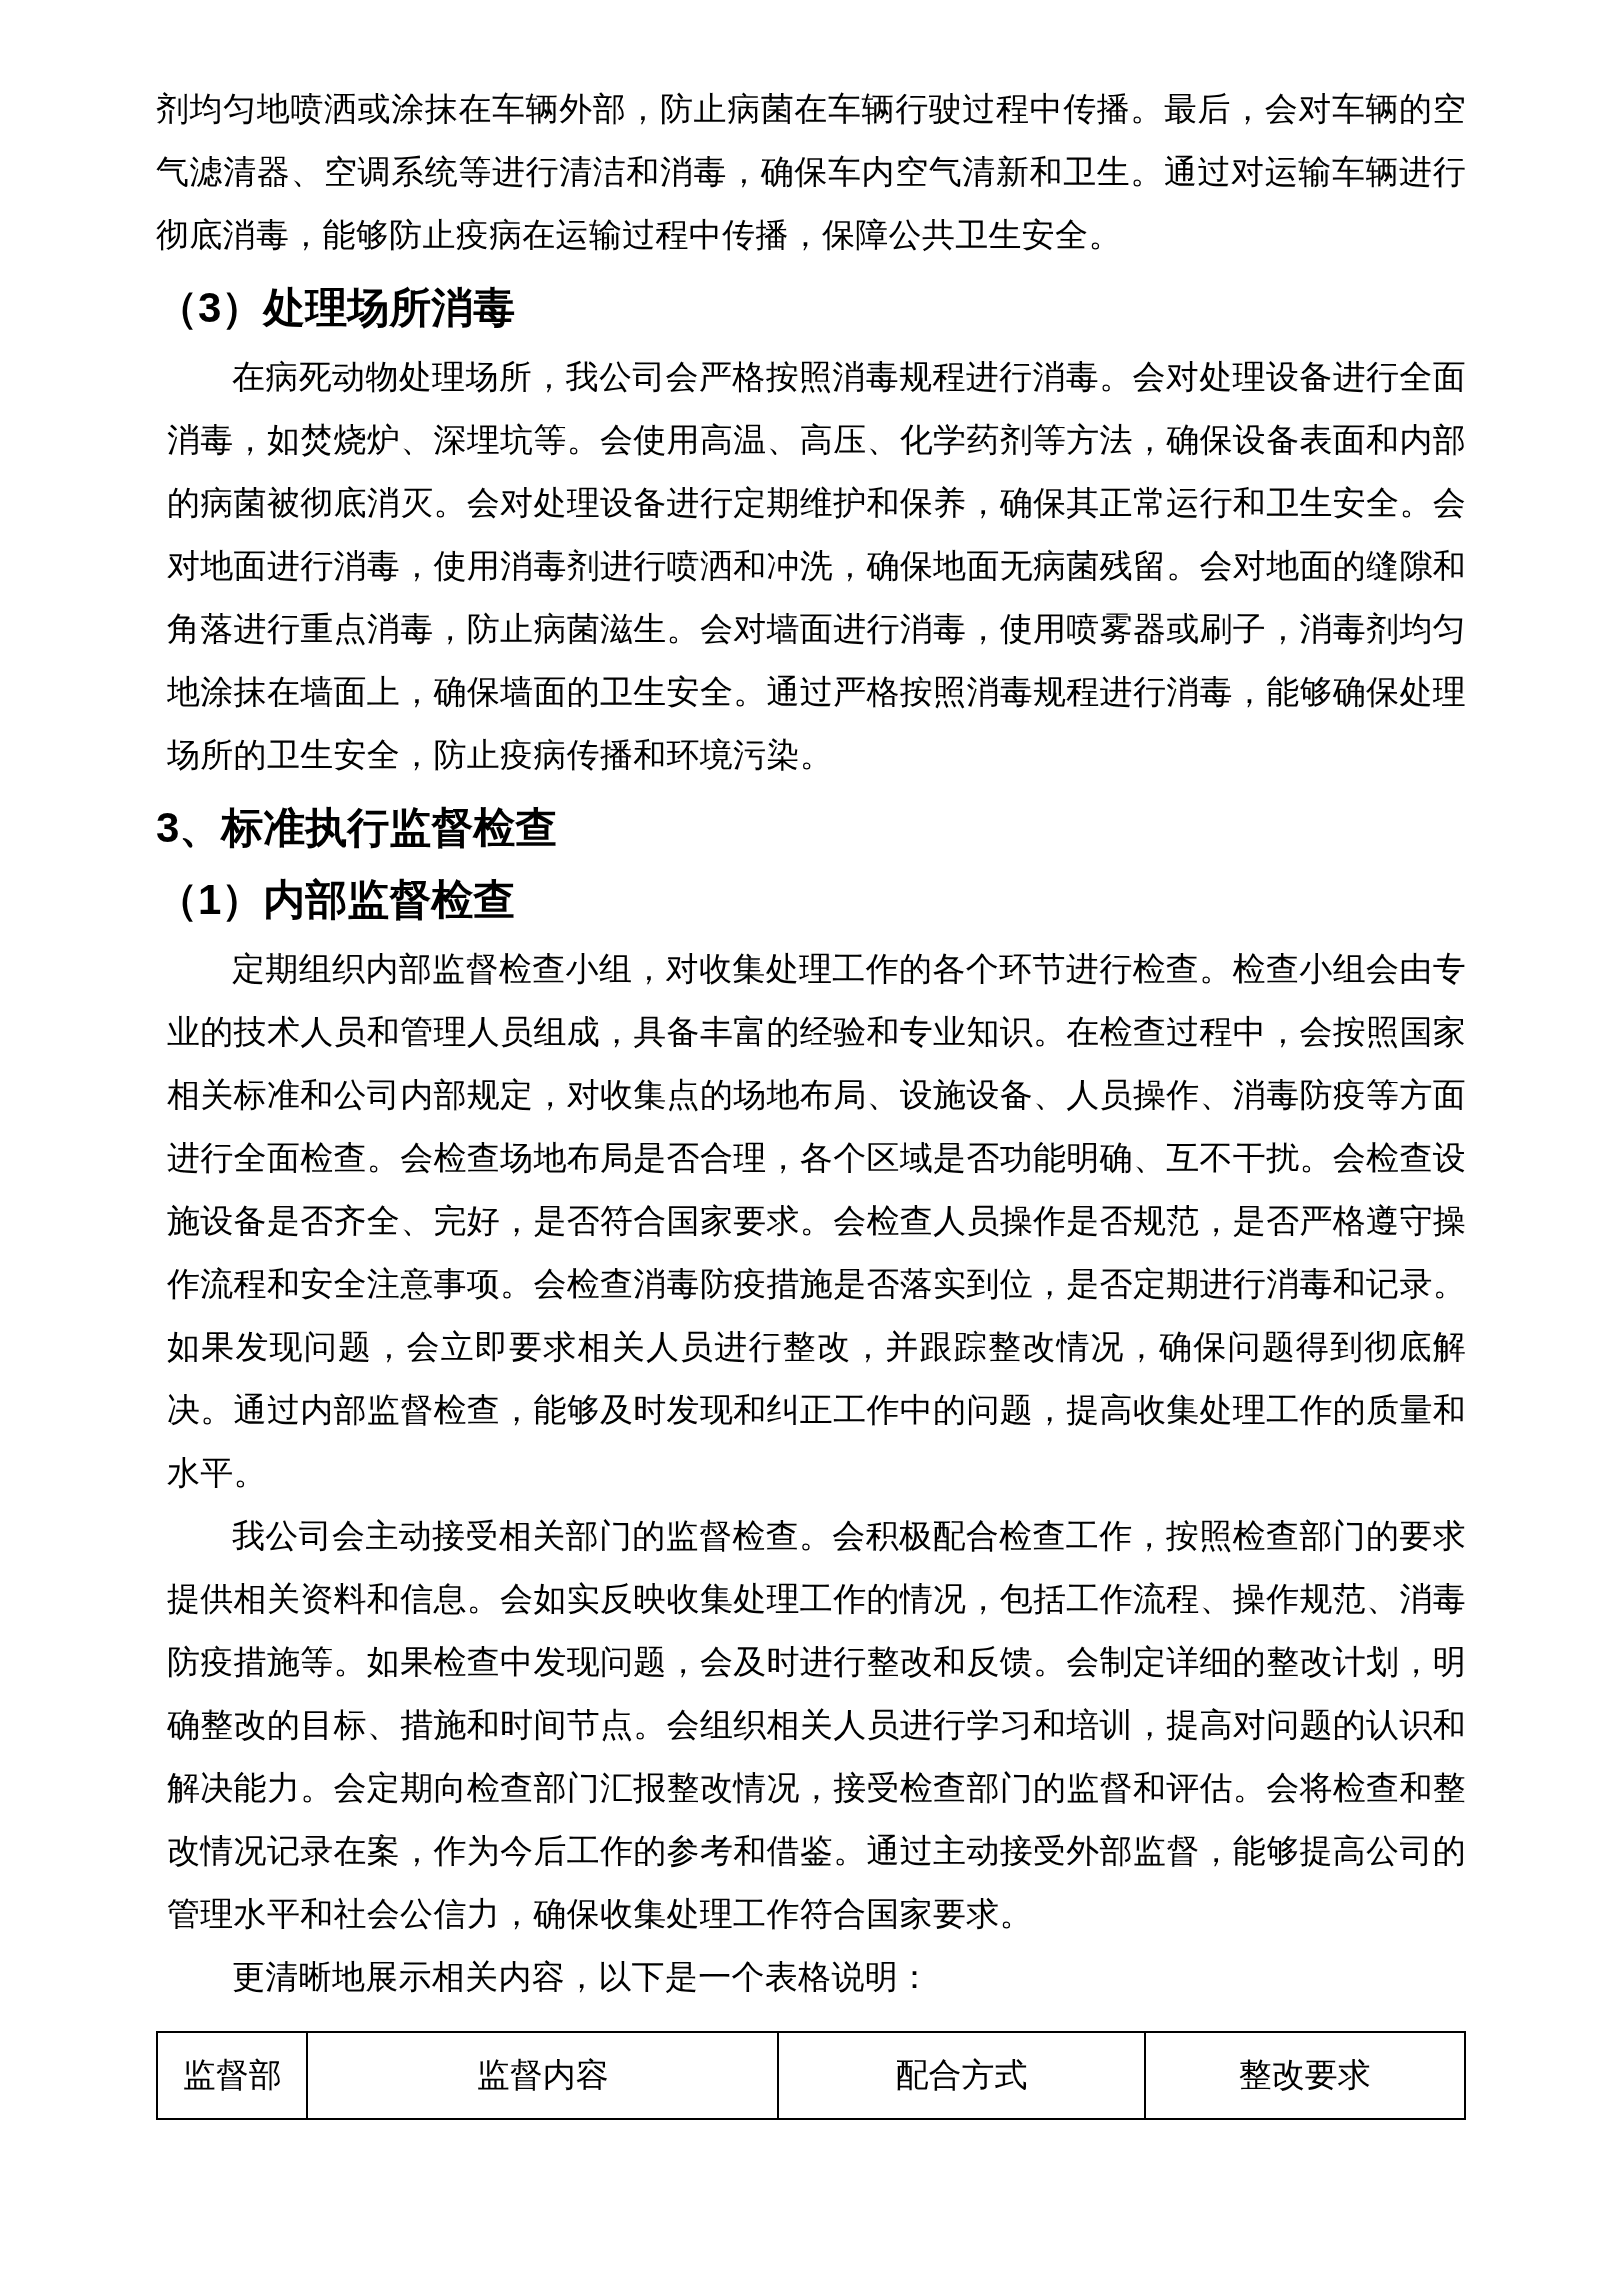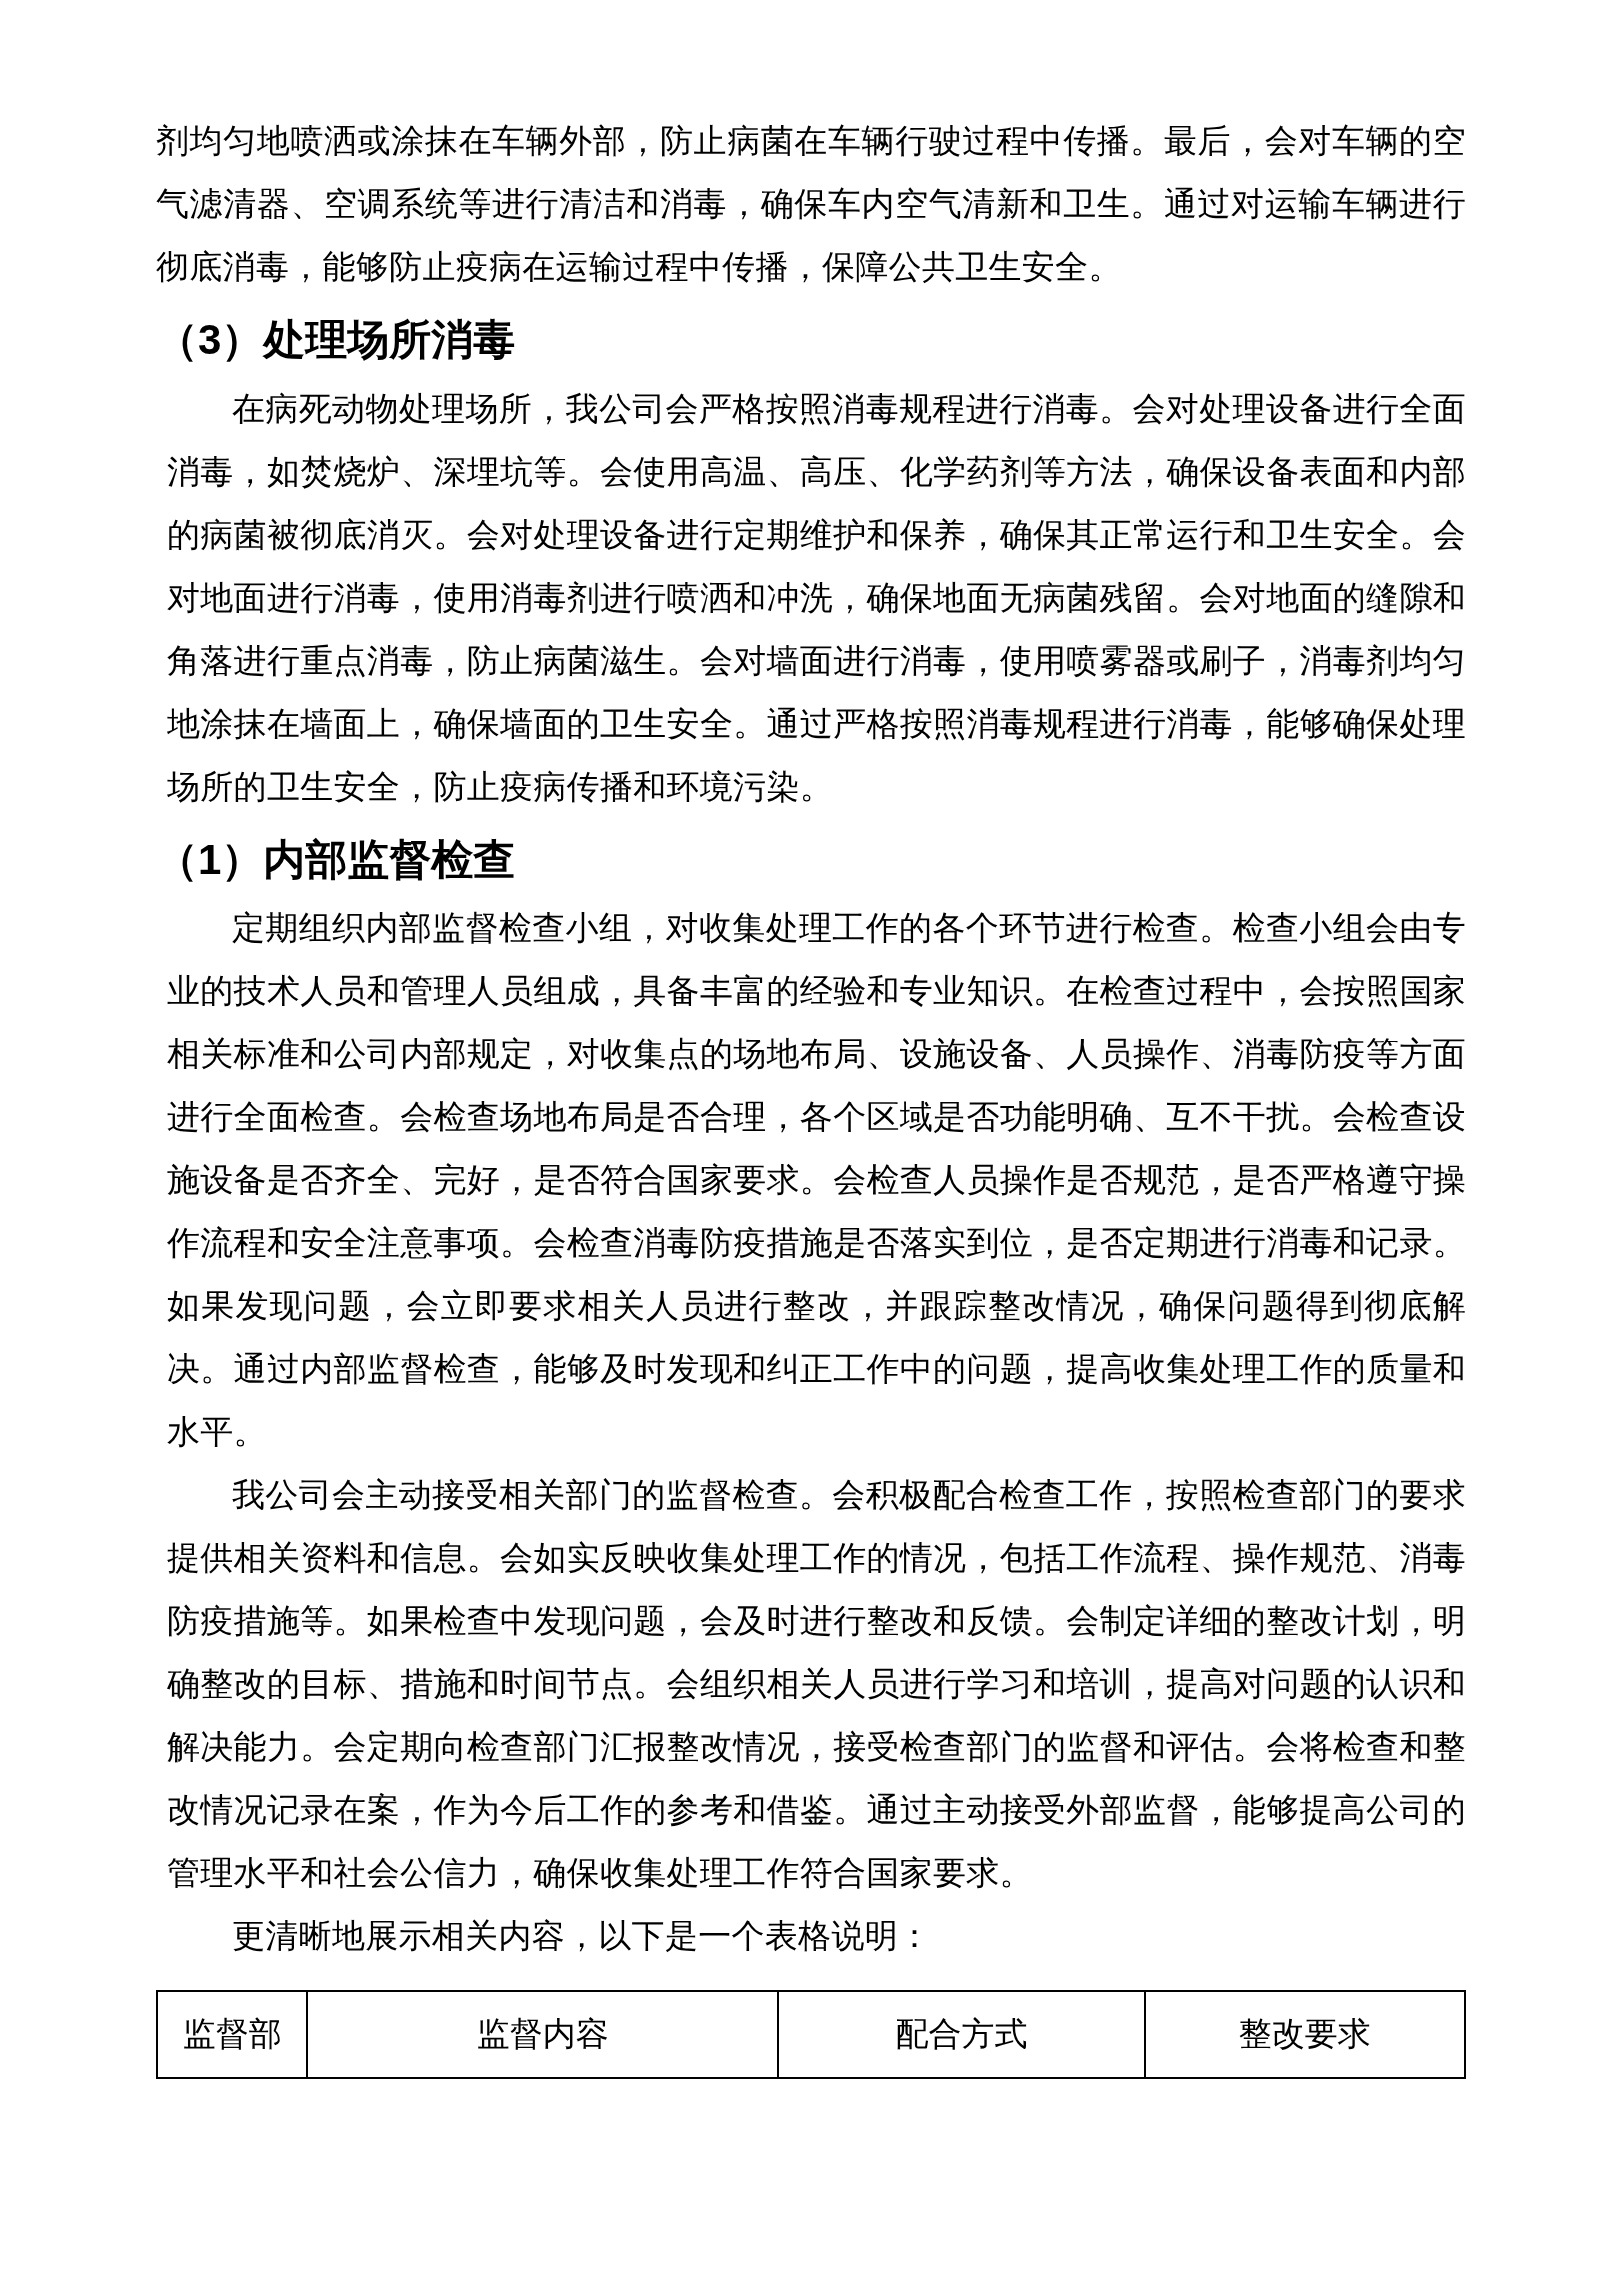--- a/index.html
+++ b/index.html
@@ -12,21 +12,21 @@
     height: 2295px;
     box-sizing: border-box;
     overflow: hidden;
     font-family: "Liberation Serif", "DejaVu Serif", serif;
     color: #000000;
   }
   .page {
     box-sizing: border-box;
     width: 1623px;
     height: 2295px;
-    padding: 110px 157px 0 156px;
+    padding: 78px 157px 0 156px;
   }
   .para {
     font-size: 33px;
     line-height: 63px;
     text-align: justify;
     margin: 0;
     letter-spacing: 0.3px;
   }
   .para.indent {
     text-indent: 65px;
@@ -65,20 +65,21 @@
 <body>
 
 <div class="page">
 
   <p class="para">剂均匀地喷洒或涂抹在车辆外部，防止病菌在车辆行驶过程中传播。最后，会对车辆的空气滤清器、空调系统等进行清洁和消毒，确保车内空气清新和卫生。通过对运输车辆进行彻底消毒，能够防止疫病在运输过程中传播，保障公共卫生安全。</p>
 
   <div class="heading-l3">（3）处理场所消毒</div>
 
   <p class="para indent">在病死动物处理场所，我公司会严格按照消毒规程进行消毒。会对处理设备进行全面消毒，如焚烧炉、深埋坑等。会使用高温、高压、化学药剂等方法，确保设备表面和内部的病菌被彻底消灭。会对处理设备进行定期维护和保养，确保其正常运行和卫生安全。会对地面进行消毒，使用消毒剂进行喷洒和冲洗，确保地面无病菌残留。会对地面的缝隙和角落进行重点消毒，防止病菌滋生。会对墙面进行消毒，使用喷雾器或刷子，消毒剂均匀地涂抹在墙面上，确保墙面的卫生安全。通过严格按照消毒规程进行消毒，能够确保处理场所的卫生安全，防止疫病传播和环境污染。</p>
 
+  <div class="heading-l2">3、标准执行监督检查</div>
 
   <div class="heading-l3">（1）内部监督检查</div>
 
   <p class="para indent">定期组织内部监督检查小组，对收集处理工作的各个环节进行检查。检查小组会由专业的技术人员和管理人员组成，具备丰富的经验和专业知识。在检查过程中，会按照国家相关标准和公司内部规定，对收集点的场地布局、设施设备、人员操作、消毒防疫等方面进行全面检查。会检查场地布局是否合理，各个区域是否功能明确、互不干扰。会检查设施设备是否齐全、完好，是否符合国家要求。会检查人员操作是否规范，是否严格遵守操作流程和安全注意事项。会检查消毒防疫措施是否落实到位，是否定期进行消毒和记录。如果发现问题，会立即要求相关人员进行整改，并跟踪整改情况，确保问题得到彻底解决。通过内部监督检查，能够及时发现和纠正工作中的问题，提高收集处理工作的质量和水平。</p>
 
 
   <p class="para indent">我公司会主动接受相关部门的监督检查。会积极配合检查工作，按照检查部门的要求提供相关资料和信息。会如实反映收集处理工作的情况，包括工作流程、操作规范、消毒防疫措施等。如果检查中发现问题，会及时进行整改和反馈。会制定详细的整改计划，明确整改的目标、措施和时间节点。会组织相关人员进行学习和培训，提高对问题的认识和解决能力。会定期向检查部门汇报整改情况，接受检查部门的监督和评估。会将检查和整改情况记录在案，作为今后工作的参考和借鉴。通过主动接受外部监督，能够提高公司的管理水平和社会公信力，确保收集处理工作符合国家要求。</p>
 
   <p class="para indent">更清晰地展示相关内容，以下是一个表格说明：</p>
 

